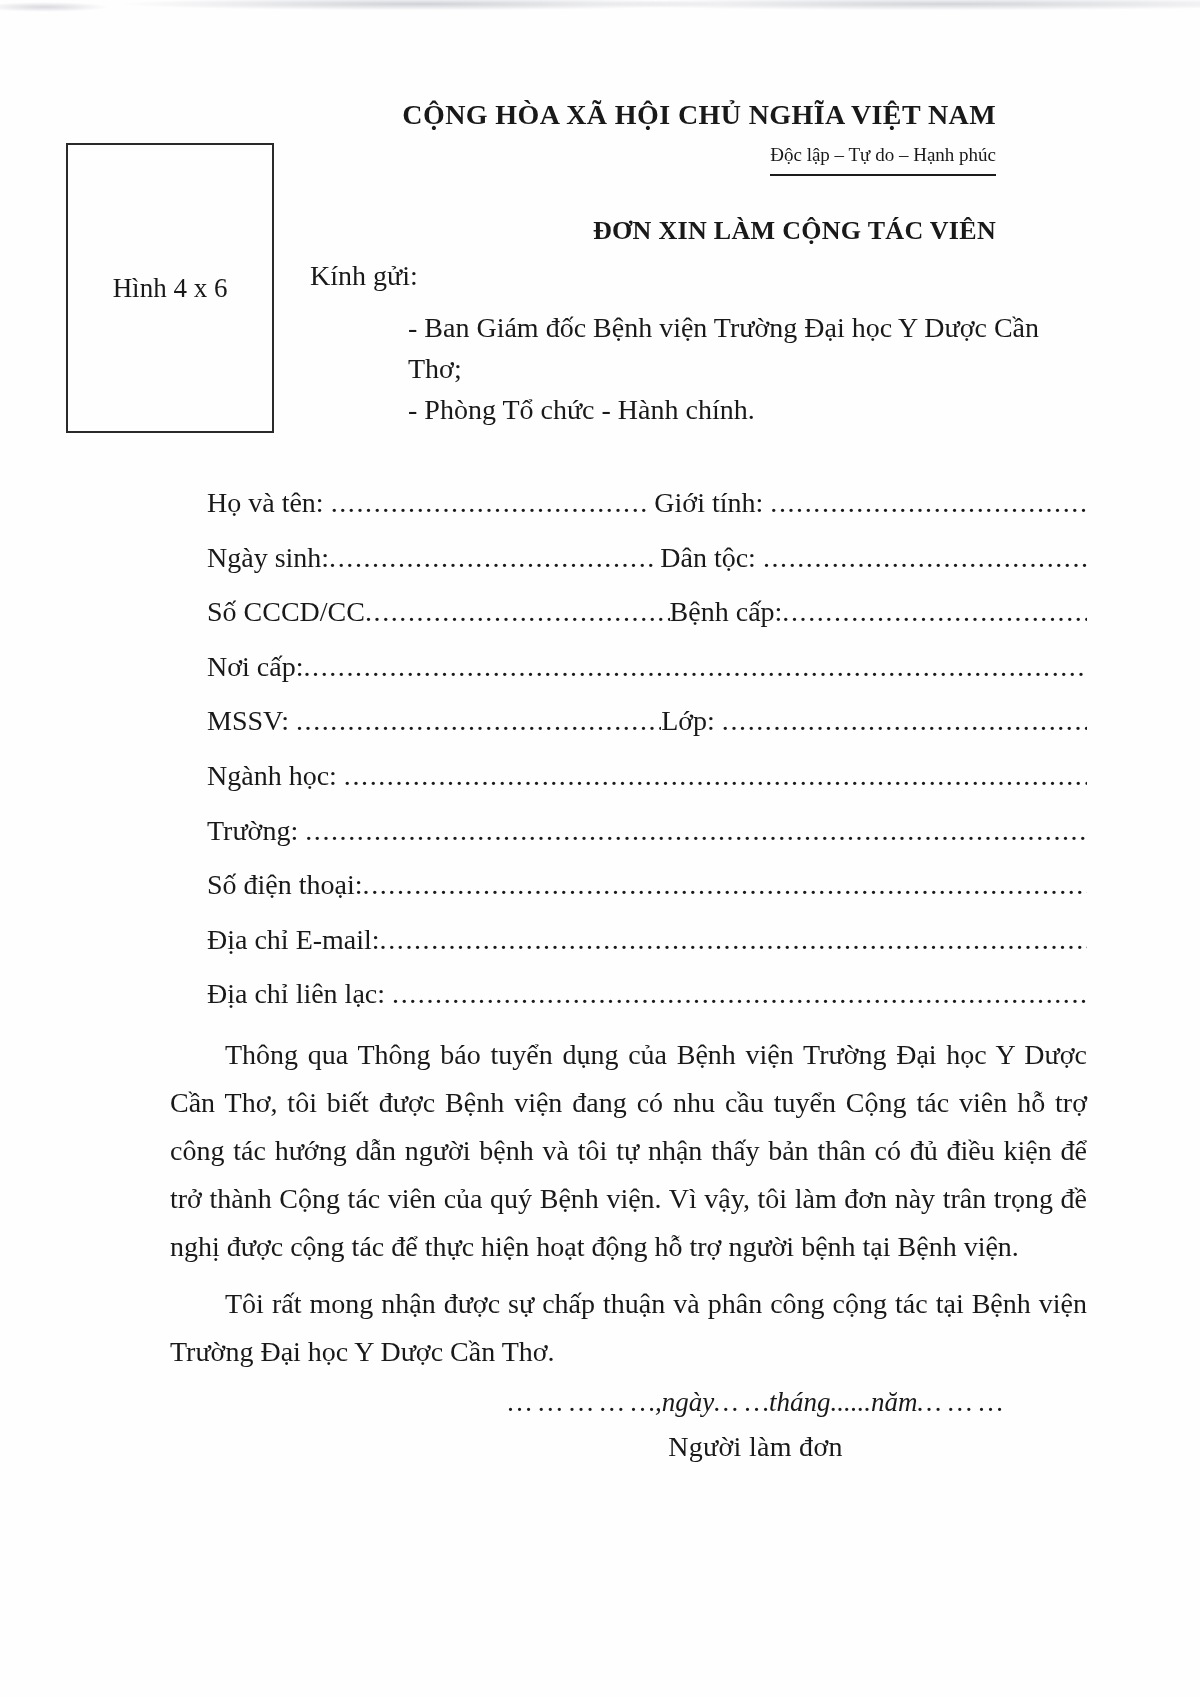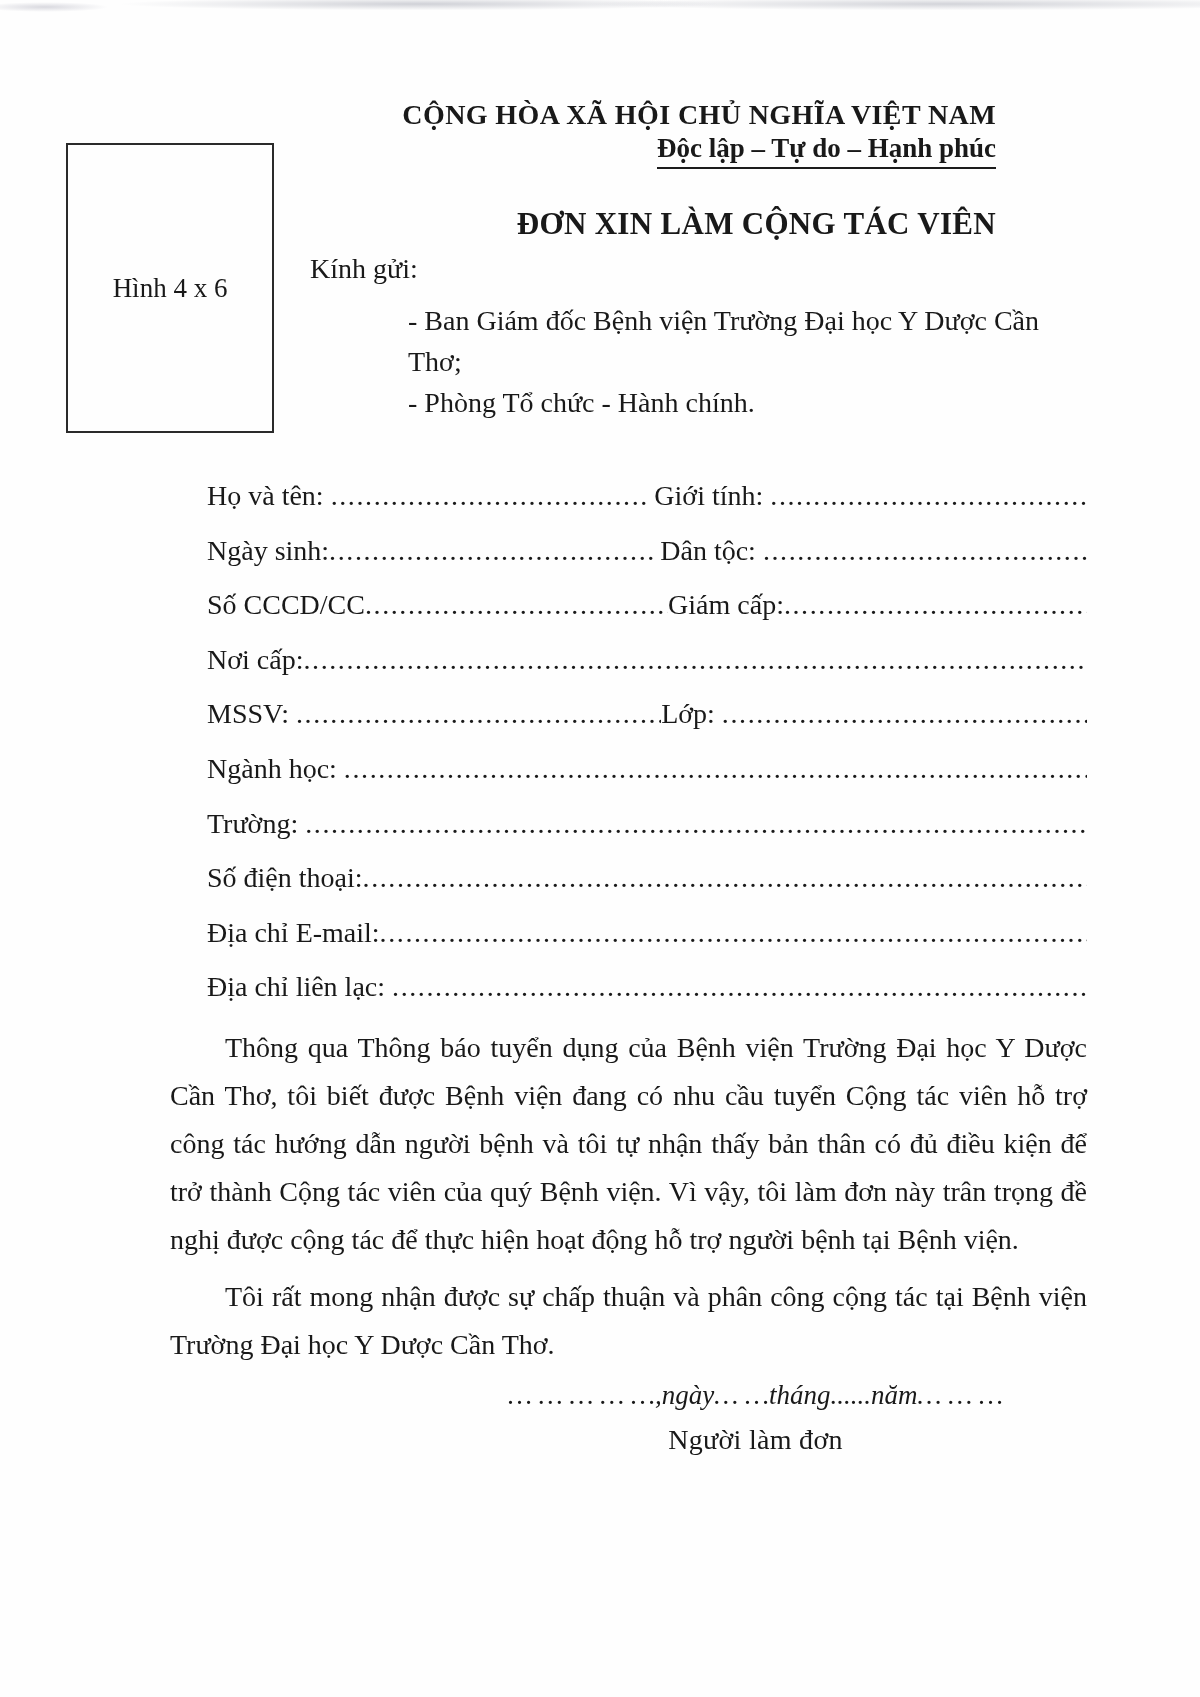--- a/index.html
+++ b/index.html
@@ -15,23 +15,23 @@
   .scan-top {
     position: absolute; top: 0; left: 0; width: 1200px; height: 18px;
     background:
       radial-gradient(ellipse 430px 9px at 420px 4px, rgba(110,114,132,0.32), transparent 70%),
       radial-gradient(ellipse 520px 9px at 950px 4px, rgba(110,114,132,0.30), transparent 70%),
       radial-gradient(ellipse 90px 7px at 45px 7px, rgba(120,120,142,0.28), transparent 70%);
     pointer-events: none;
   }
   .header { margin: 98px 204px 0 170px; text-align: right; }
   .nat-title { font-size: 28px; font-weight: bold; letter-spacing: 0.4px; line-height: 34px; }
-  .motto { font-size: 27px; font-weight: bold; line-height: 32px; }
+  .motto { margin-top: 7px; font-size: 19px; font-weight: normal; line-height: 32px; }
   .motto .u { border-bottom: 2px solid #1c1c1c; padding-bottom: 3px; display: inline-block; }
-  .doc-title { margin-top: 36px; font-size: 31px; font-weight: bold; line-height: 37px; letter-spacing: 0.3px; }
+  .doc-title { margin-top: 36px; font-size: 26px; font-weight: bold; line-height: 37px; letter-spacing: 0.3px; }
 
   .photo-box {
     position: absolute; left: 66px; top: 143px;
     width: 204px; height: 286px;
     border: 2px solid #2a2a2a;
     display: flex; align-items: center; justify-content: center;
     font-size: 27px; background: #fefefe;
   }
 
   .kinh-gui { margin: 10px 0 0 310px; font-size: 28px; line-height: 34px; }
@@ -86,21 +86,21 @@
   </div>
   <div class="field-row">
     <span class="lbl">Ngày sinh:</span>
     <span class="dots">............................................................................................................................................................</span>
     <span class="lbl"> Dân tộc: </span>
     <span class="dots">............................................................................................................................................................</span>
   </div>
   <div class="field-row">
     <span class="lbl">Số CCCD/CC</span>
     <span class="dots">............................................................................................................................................................</span>
-    <span class="lbl">Giám cấp:</span>
+    <span class="lbl">Bệnh cấp:</span>
     <span class="dots">............................................................................................................................................................</span>
   </div>
   <div class="field-row">
     <span class="lbl">Nơi cấp:</span>
     <span class="dots">............................................................................................................................................................</span>
   </div>
   <div class="field-row">
     <span class="lbl">MSSV: </span>
     <span class="dots">............................................................................................................................................................</span>
     <span class="lbl">Lớp: </span>

